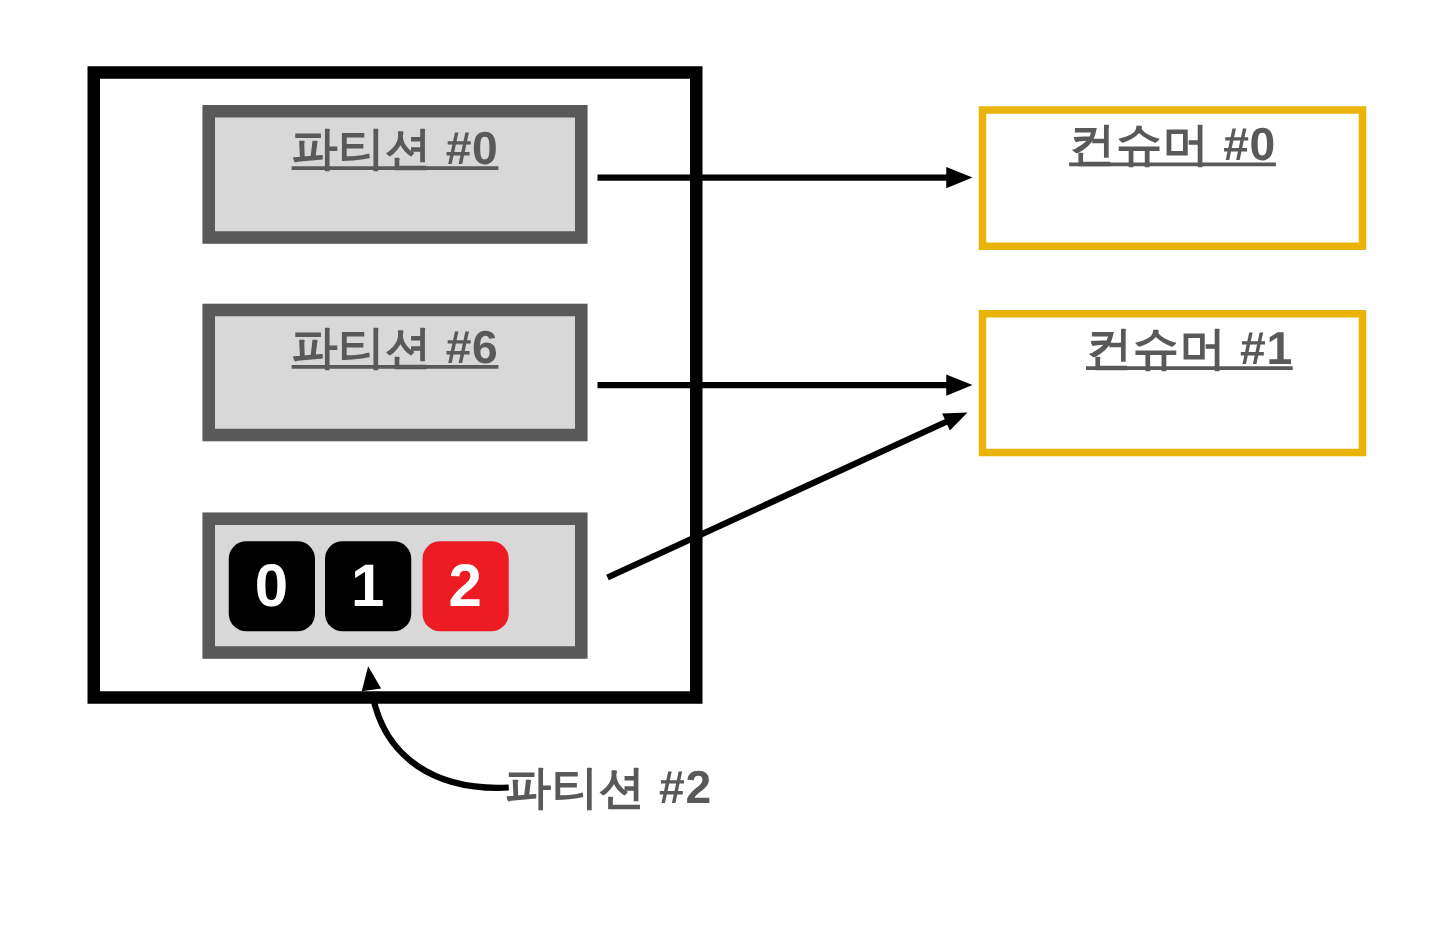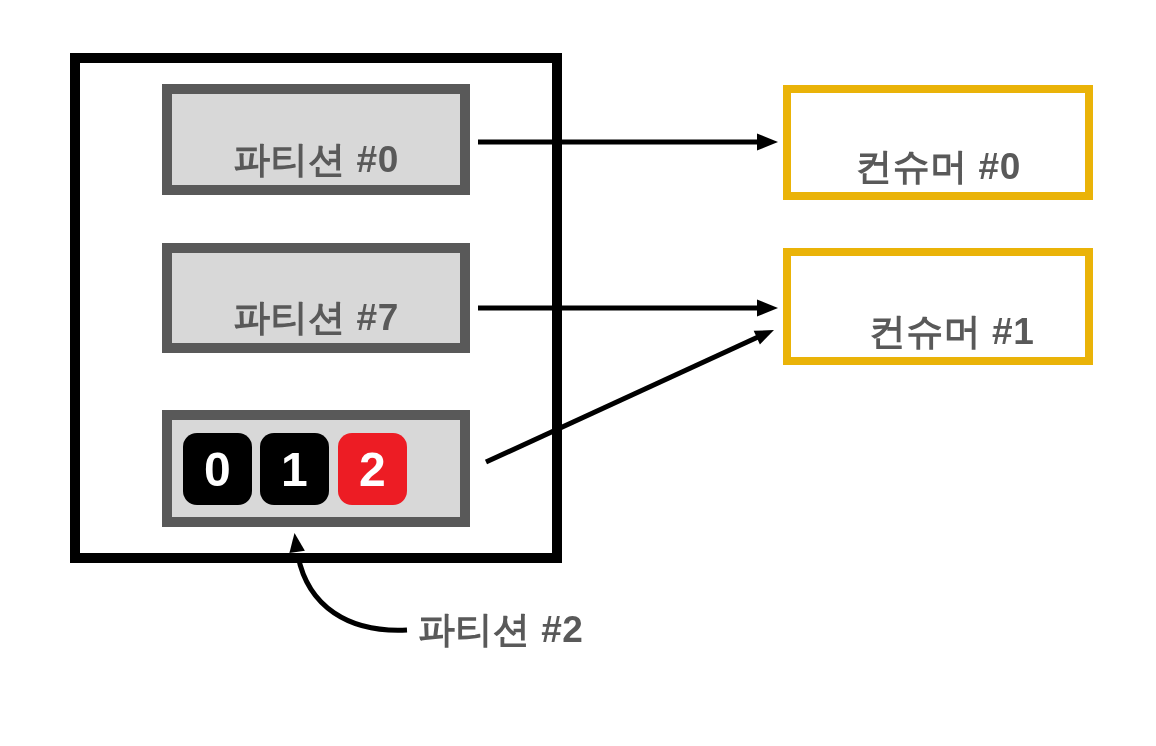--- a/index.html
+++ b/index.html
@@ -12,44 +12,45 @@
     position: relative;
     width: 1156px;
     height: 746px;
     background: #ffffff;
     overflow: hidden;
   }
   .box {
     position: absolute;
     box-sizing: border-box;
     display: flex;
-    align-items: flex-end;
+    align-items: flex-start;
     justify-content: center;
     font-weight: bold;
     font-size: 37px;
     letter-spacing: 0.5px;
+    text-decoration: underline;
   }
   .topic-box {
     position: absolute;
     box-sizing: border-box;
     left: 70px;
     top: 53px;
     width: 492px;
     height: 510px;
     border: 10px solid #000000;
     background: transparent;
   }
   .partition {
     background: #d8d8d8;
     border: 10px solid #595959;
     color: #595959;
   }
   .consumer {
     background: #ffffff;
-    border: 8px solid #eab308;
+    border: 6px solid #eab308;
     color: #595959;
   }
   #p0 { left: 162px; top: 84px;  width: 308px; height: 111px; }
   #p1 { left: 162px; top: 243px; width: 308px; height: 110px; }
   #p2 { left: 162px; top: 410px; width: 308px; height: 117px; justify-content: flex-start; }
   #con0 { left: 783px; top: 85px;  width: 310px; height: 115px; }
   #con1 { left: 783px; top: 248px; width: 310px; height: 117px; padding-left: 27px; }
   .record-cell {
     position: absolute;
     width: 69px;
@@ -61,21 +62,21 @@
     font-weight: bold;
     display: flex;
     align-items: center;
     justify-content: center;
   }
   #rec0 { left: 11px; }
   #rec1 { left: 88px; }
   #rec2 { left: 166px; }
   .ann-label {
     position: absolute;
-    left: 418px;
+    left: 404px;
     top: 608px;
     height: 44px;
     display: flex;
     align-items: center;
     font-weight: bold;
     font-size: 37px;
     color: #595959;
     letter-spacing: 0.5px;
   }
   .arrows {
@@ -92,21 +93,21 @@
 
 <div class="canvas">
 
   <div class="topic-box"></div>
 
   <div class="box partition" id="p0">
     <span>파티션 #0</span>
   </div>
 
   <div class="box partition" id="p1">
-    <span>파티션 #7</span>
+    <span>파티션 #6</span>
   </div>
 
   <div class="box partition" id="p2">
     <div class="record-cell" id="rec0" style="background: rgb(0, 0, 0);">0</div>
     <div class="record-cell" id="rec1" style="background: rgb(0, 0, 0);">1</div>
     <div class="record-cell" id="rec2" style="background: rgb(237, 28, 36);">2</div>
   </div>
 
   <div class="box consumer" id="con0">
     <span>컨슈머 #0</span>

